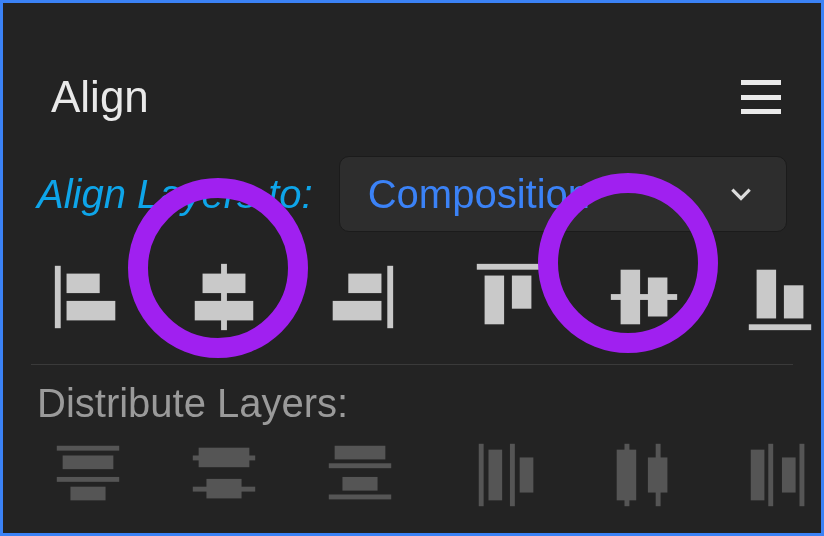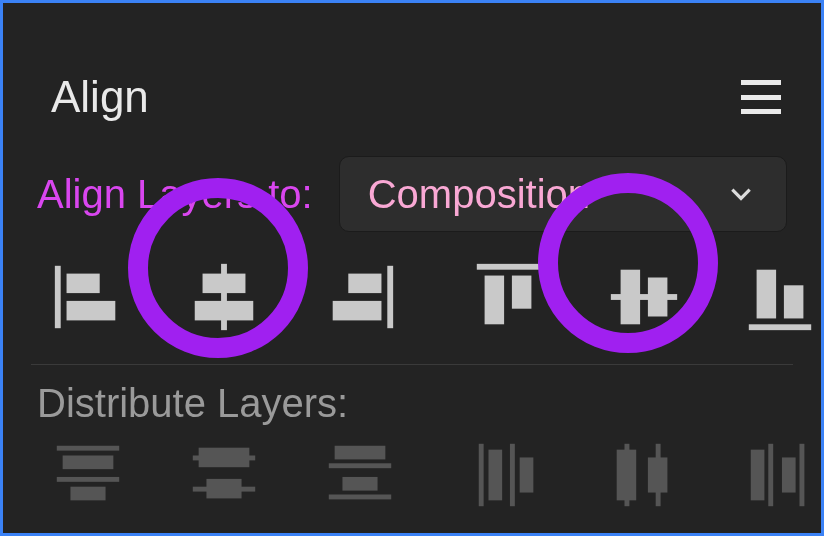--- a/index.html
+++ b/index.html
@@ -32,32 +32,33 @@
     cursor:pointer;
   }
   .hamburger span{display:block;height:5px;background:#e9e9e9;width:100%;}
   .row{
     display:flex;align-items:center;
     padding:8px 34px 10px 34px;
     gap:26px;
   }
   .row-label{
     font-size:40px;
-    color:#d946ef;
+    color:#0ea5e9;
     white-space:nowrap;
+    font-style:italic;
   }
   .dropdown{
     flex:1;
     background:#2d2d2d;
     border:1px solid #1b1b1b;
     border-radius:10px;
     height:74px;
     display:flex;align-items:center;justify-content:space-between;
     padding:0 32px 0 28px;
-    color:#f9a8d4;
+    color:#3b82f6;
     font-size:40px;
     cursor:pointer;
   }
   .chevron{width:26px;height:26px;}
   .chevron svg{width:100%;height:100%;display:block;}
   .icon-row{
     display:flex;align-items:center;
     padding:14px 34px 18px 44px;
     gap:54px;
   }

